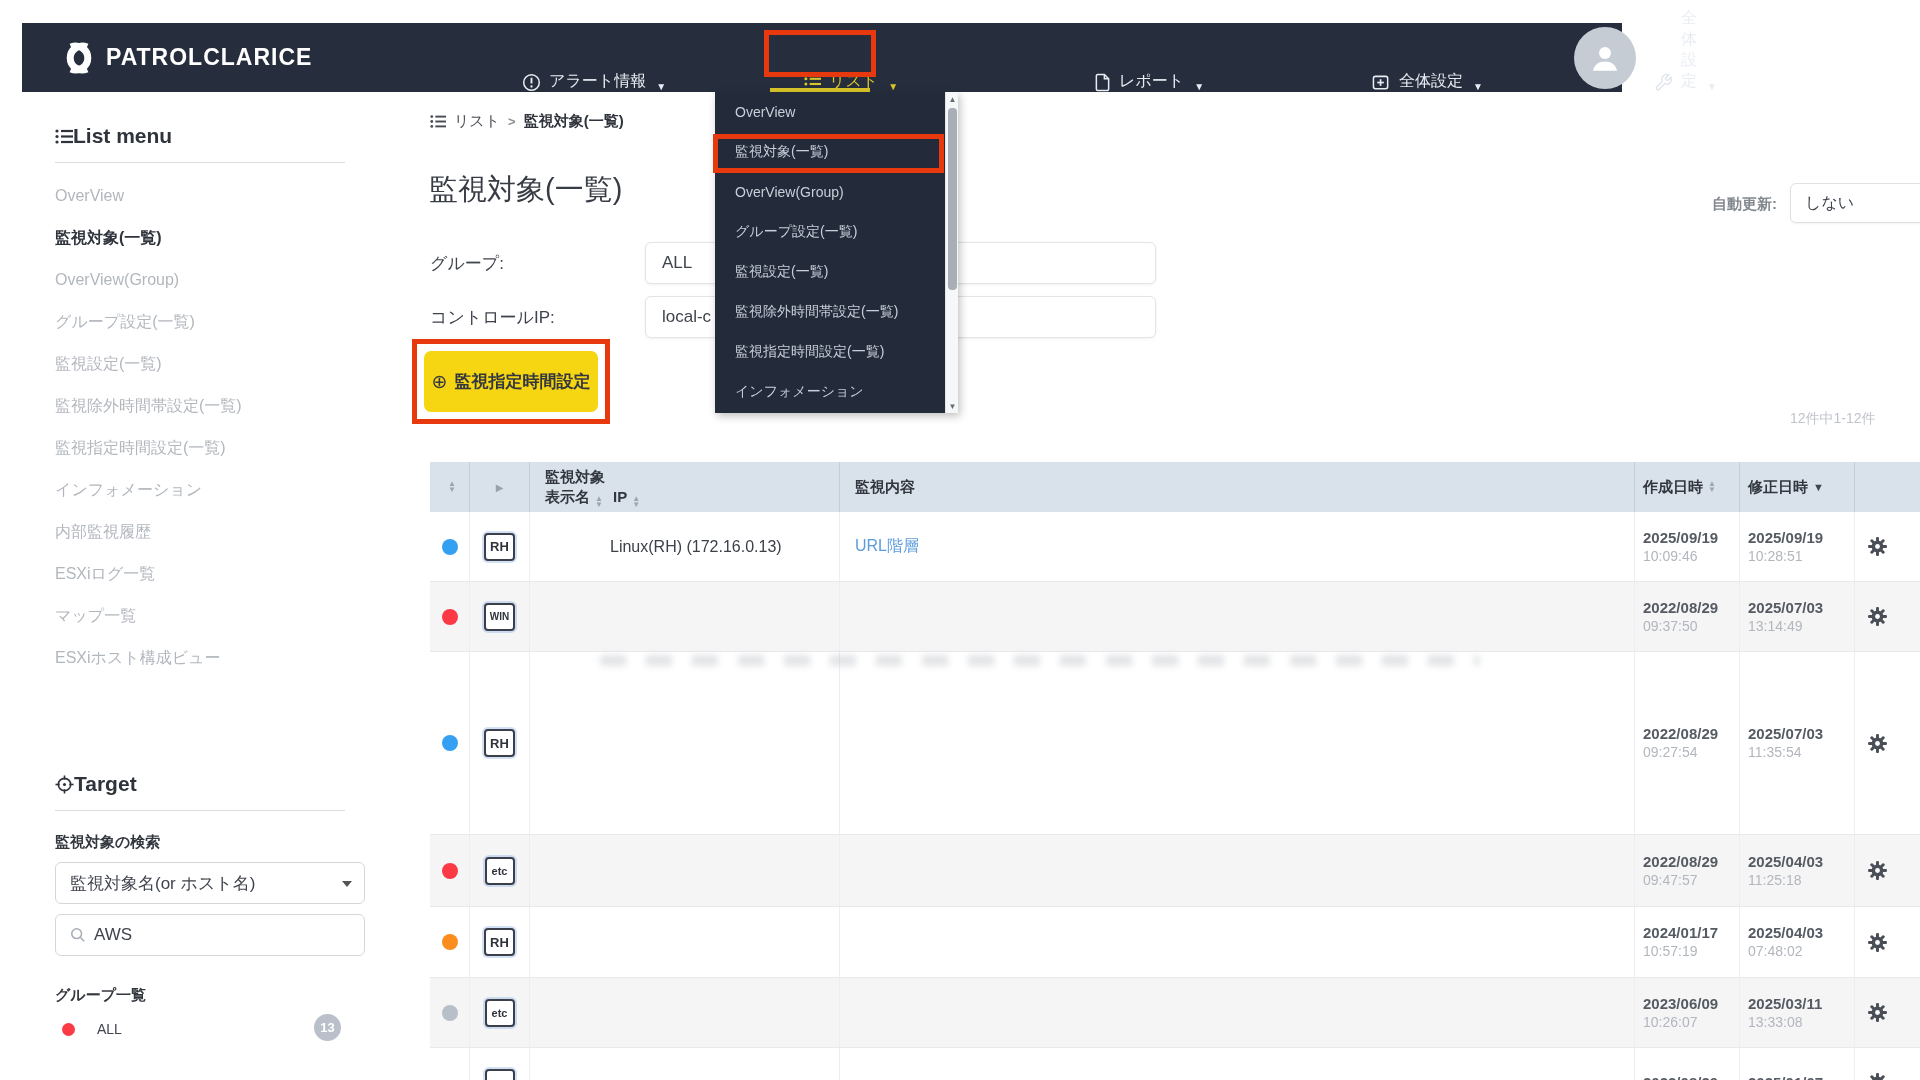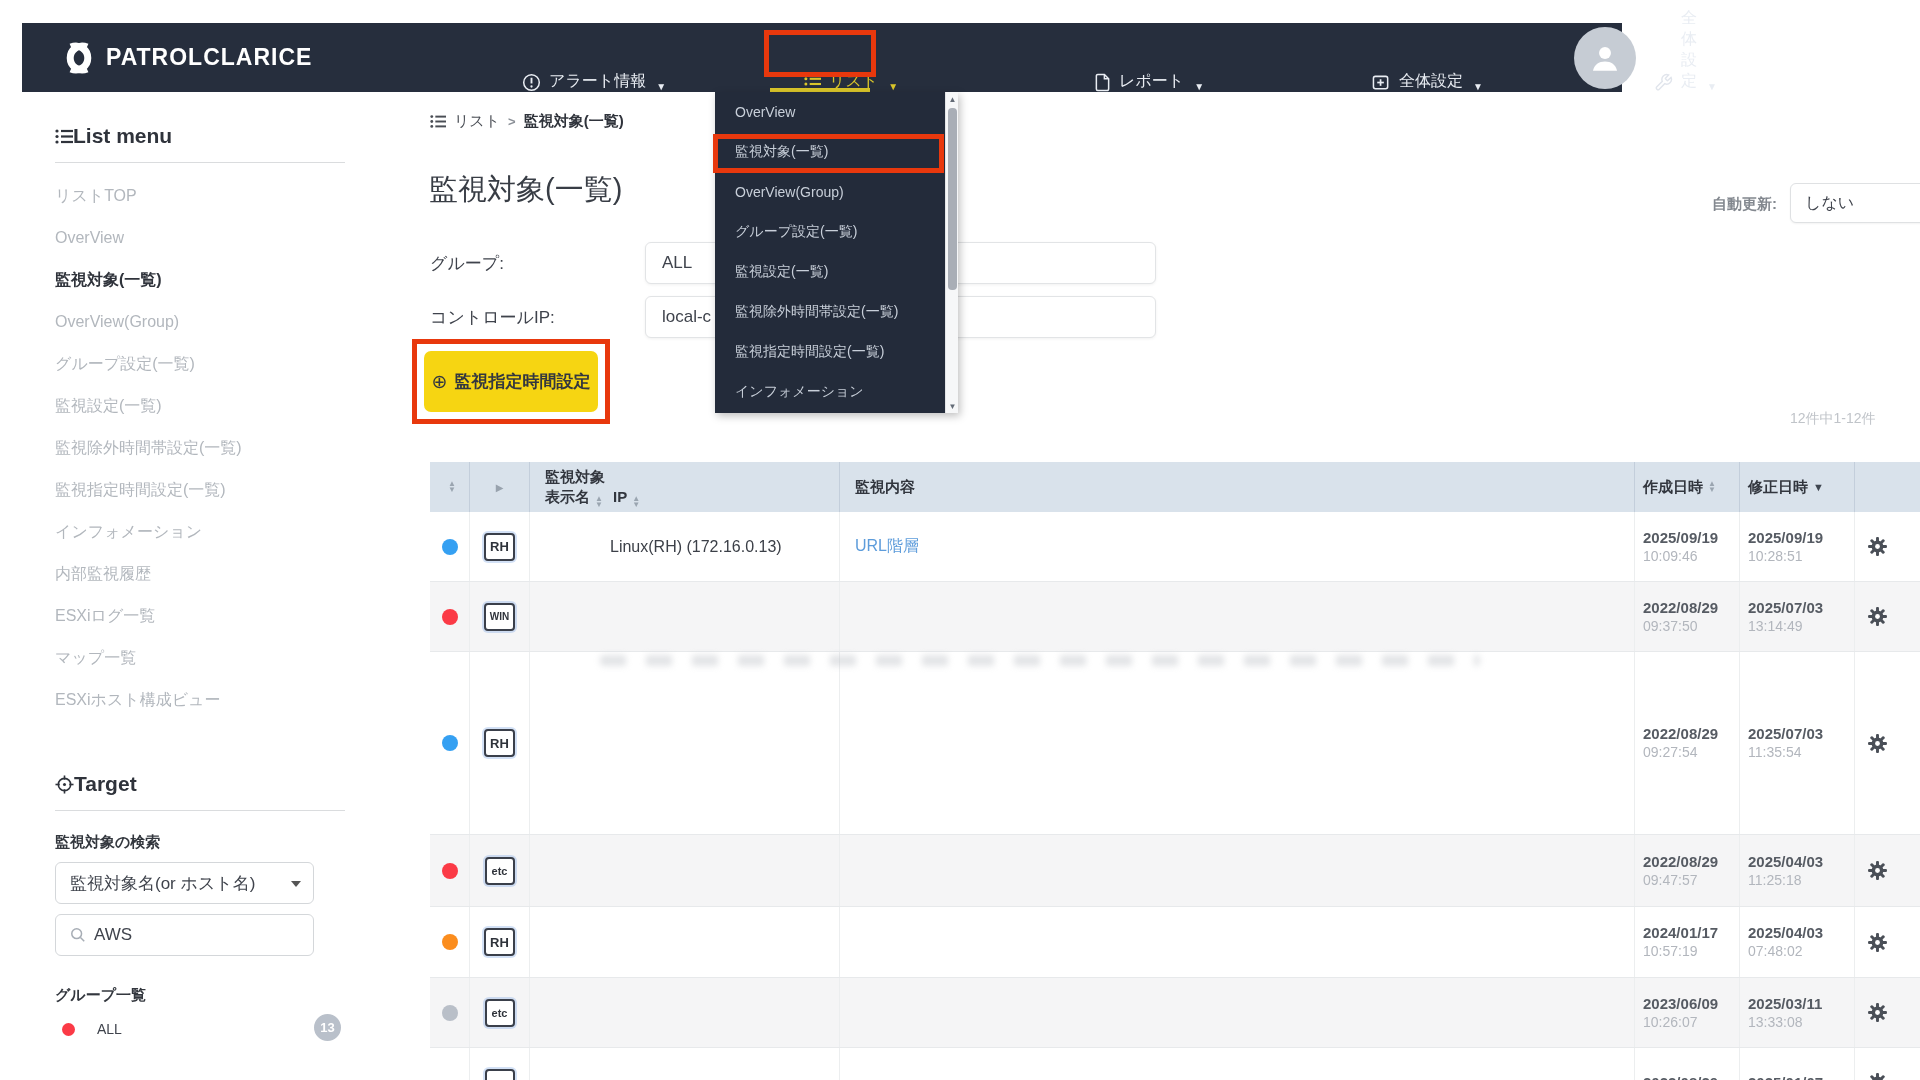--- a/index.html
+++ b/index.html
@@ -42,21 +42,21 @@
   .side-title{display:flex;align-items:center;padding-left:33px;margin-top:32px;
               font-size:21px;font-weight:bold;color:#2f333b}
   .side-rule{margin:14px 0 0 33px;width:290px;border-top:1px solid #dadcde}
   .side-items{margin-top:12px}
   .side-item{height:42px;display:flex;align-items:center;padding-left:33px;font-size:16px;
              color:#b2b7bd;cursor:pointer;white-space:nowrap}
   .side-item.c-active{color:#2f333b;font-weight:bold}
 
   .target{position:absolute;left:22px;top:772px;width:323px}
   .t-label{padding-left:33px;margin-top:22px;font-size:15px;font-weight:bold;color:#33373e}
-  .t-select,.t-search{position:relative;margin:10px 0 0 33px;width:259px;height:42px;background:#fff;
+  .t-select,.t-search{position:relative;margin:10px 0 0 33px;width:310px;height:42px;background:#fff;
             border:1px solid #d4d7da;border-radius:6px;display:flex;align-items:center;
             padding:0 14px;font-size:17px;color:#3f434c;cursor:pointer}
   .t-select .chev{position:absolute;right:12px;top:18px;width:0;height:0;
             border-left:5px solid transparent;border-right:5px solid transparent;border-top:6px solid #555}
   .t-search{gap:8px;cursor:text}
   .group-row{margin:16px 0 0 40px;display:flex;align-items:center;position:relative;width:283px}
   .g-dot{width:13px;height:13px;border-radius:50%;background:#fb3a46}
   .g-name{margin-left:22px;font-size:14px;color:#3f434c}
   .g-count{position:absolute;right:4px;top:-7px;width:27px;height:27px;border-radius:50%;
            background:#b9c0ca;color:#fff;font-size:13px;font-weight:bold;
@@ -248,21 +248,20 @@
               <rect x="6" y="1.4" width="12" height="2.2"></rect>
               <rect x="6" y="6.9" width="12" height="2.2"></rect>
               <rect x="6" y="12.4" width="12" height="2.2"></rect>
             </g>
           </svg>
       </span>
       <span>List menu</span>
     </div>
     <div class="side-rule"></div>
     <div class="side-items">
-      <div class="side-item">リストTOP</div>
         <div class="side-item">OverView</div>
         <div class="side-item c-active">監視対象(一覧)</div>
         <div class="side-item">OverView(Group)</div>
         <div class="side-item">グループ設定(一覧)</div>
         <div class="side-item">監視設定(一覧)</div>
         <div class="side-item">監視除外時間帯設定(一覧)</div>
         <div class="side-item">監視指定時間設定(一覧)</div>
         <div class="side-item">インフォメーション</div>
         <div class="side-item">内部監視履歴</div>
         <div class="side-item">ESXiログ一覧</div>

